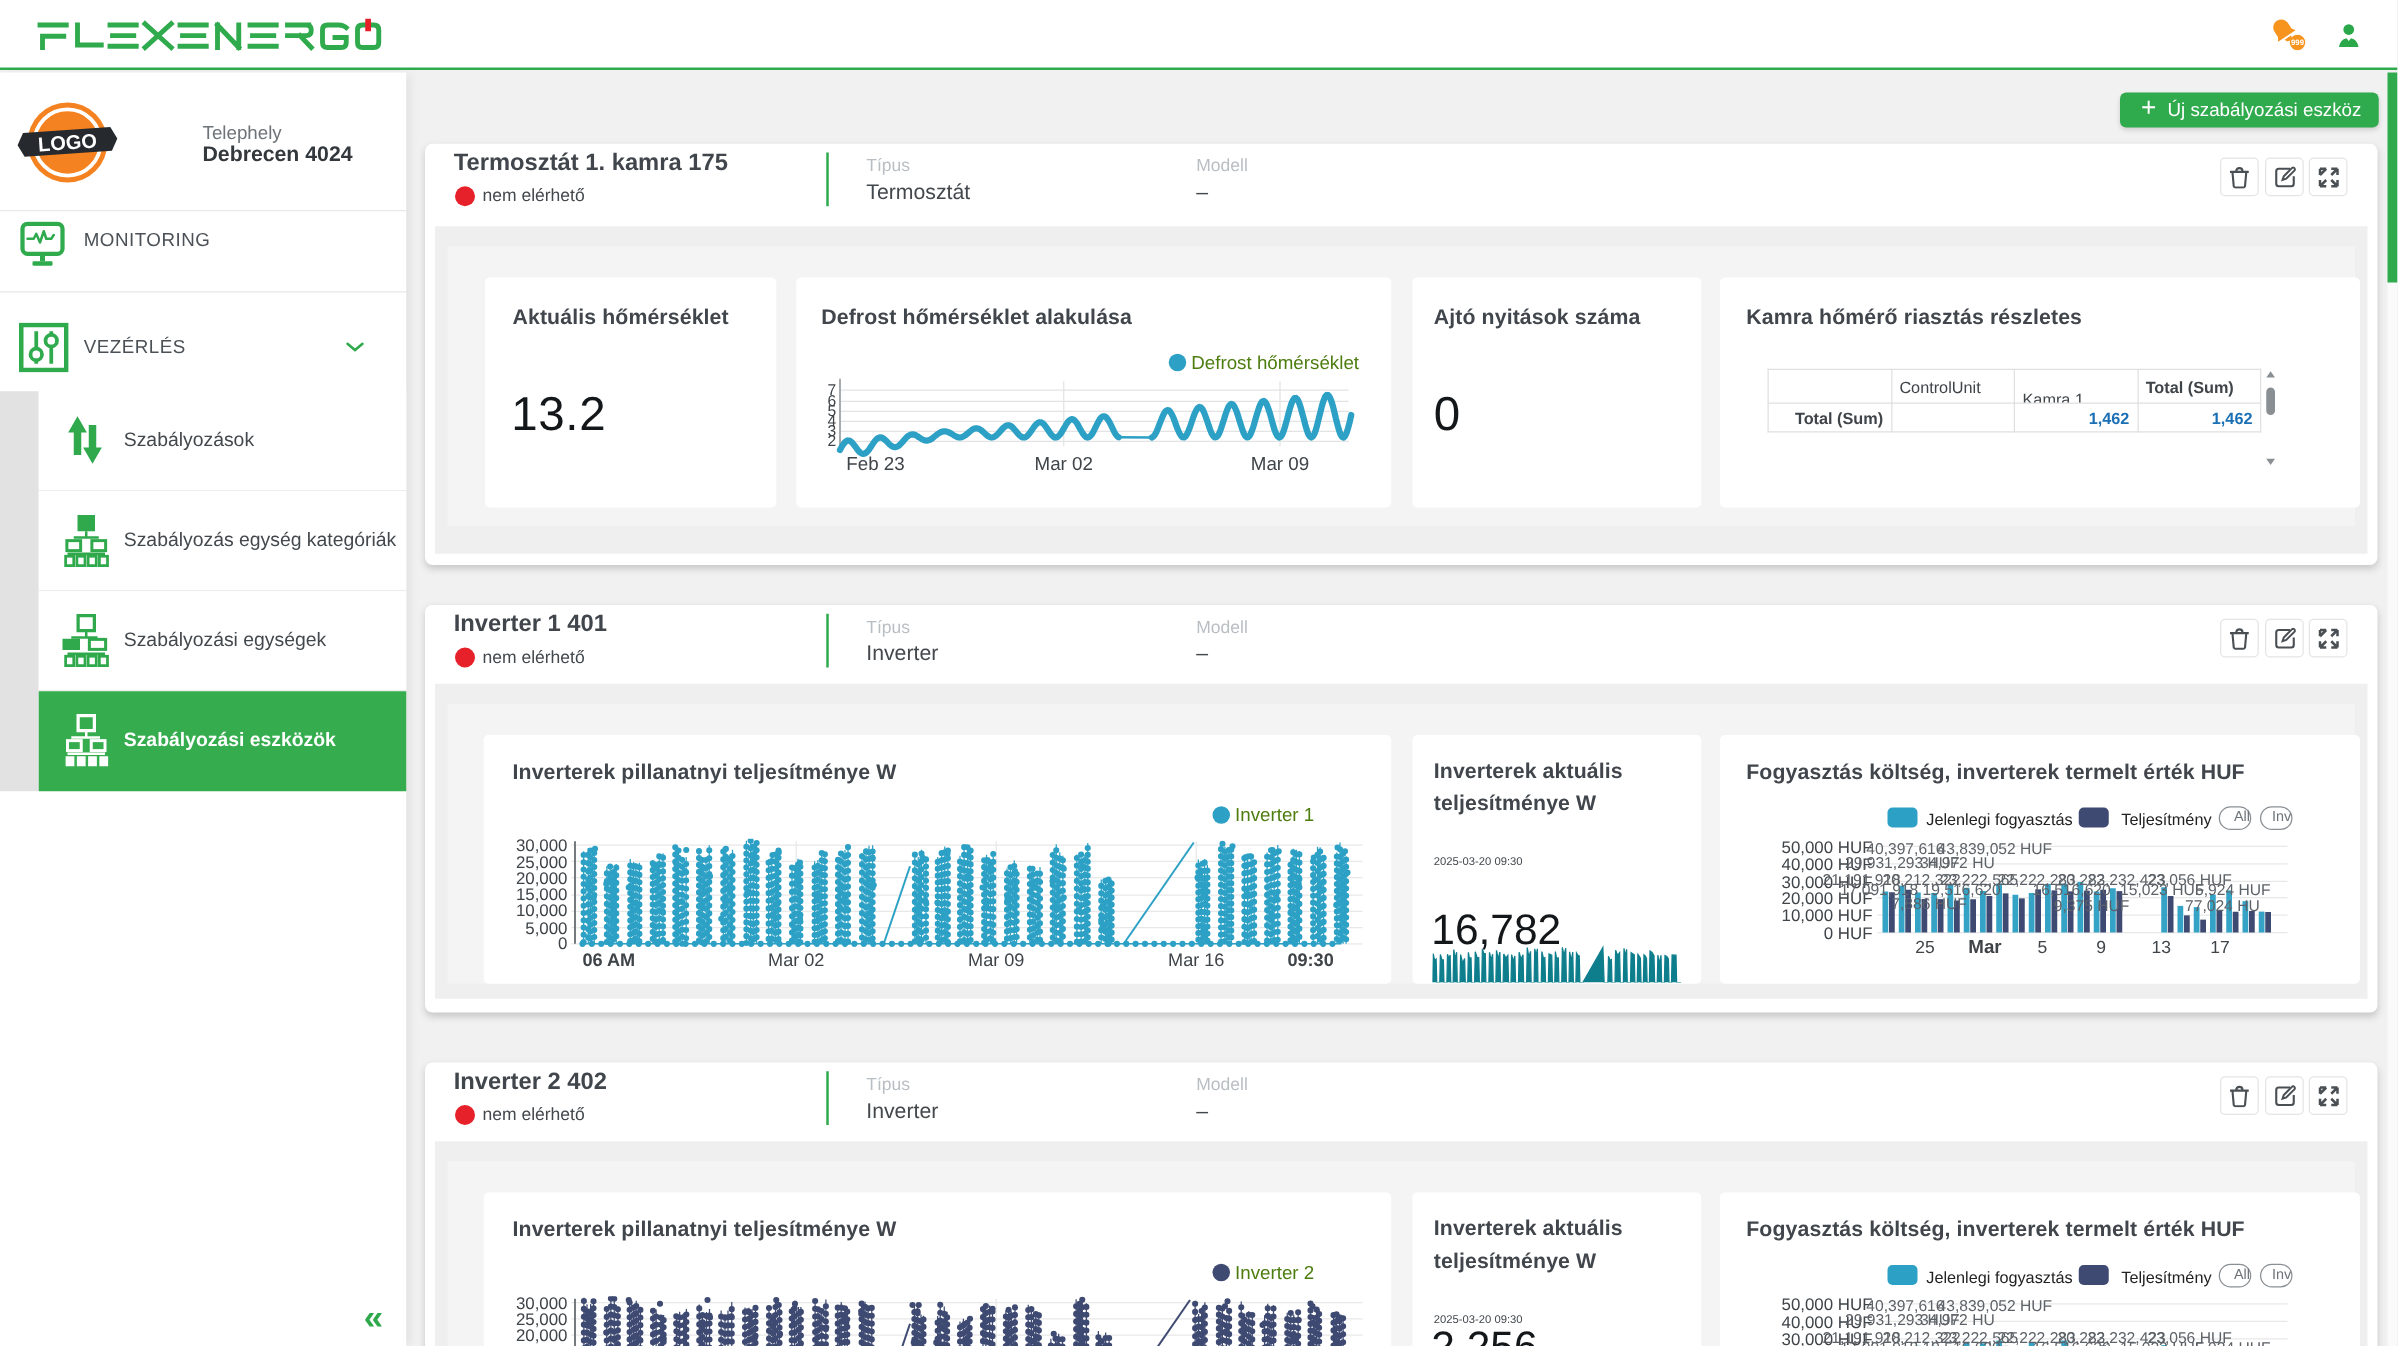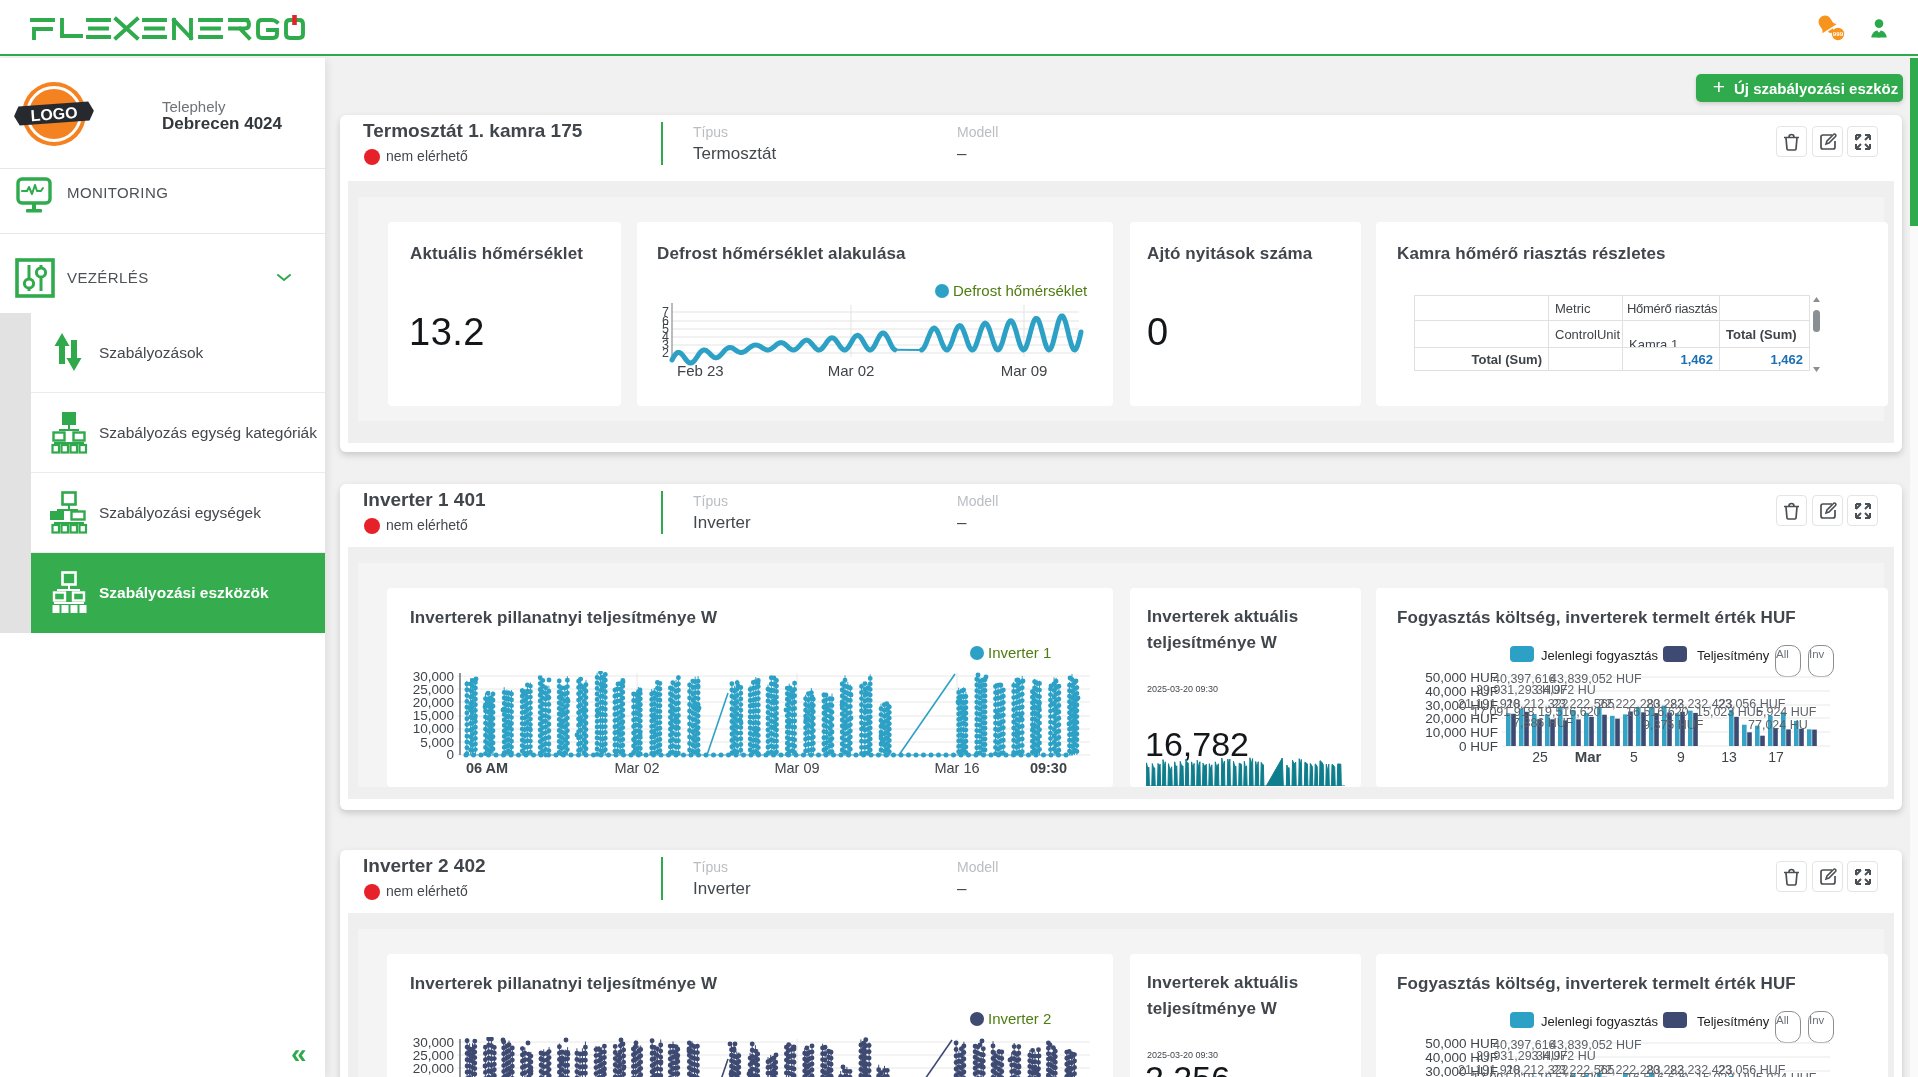--- a/index.html
+++ b/index.html
@@ -16,21 +16,21 @@
 .ibtn{position:absolute;width:31px;height:31px;border:1px solid #e4e4e4;border-radius:4px;background:#fff;}
 .ibtn svg{position:absolute;left:6px;top:6px;}
 .g1{position:absolute;background:#efefef;}
 .g2{position:absolute;background:#f4f4f4;}
 .sc{position:absolute;background:#fff;border-radius:4px;}
 .sct{position:absolute;font-size:17px;font-weight:bold;color:#41464c;letter-spacing:0.1px;}
 .bignum{position:absolute;font-size:38px;color:#14171a;letter-spacing:0.5px;}
 .leg{position:absolute;font-size:15px;color:#4d7c0f;}
 .legdot{display:inline-block;width:14px;height:14px;border-radius:50%;vertical-align:-2px;margin-right:4px;}
 .mi{position:absolute;font-size:15px;color:#4b5156;letter-spacing:0.4px;}
-.pill{position:absolute;width:26px;height:32px;border:1.5px solid #8a8f94;border-radius:10px;color:#6d7378;font-size:11.5px;text-align:left;line-height:16px;background:#fff;}
+.pill{position:absolute;width:26px;height:19px;border:1.5px solid #8a8f94;border-radius:10px;color:#6d7378;font-size:11.5px;text-align:right;line-height:16px;background:#fff;}
 </style></head><body>
 
 <div id="header">
     <svg width="320" height="58" viewBox="0 0 320 58" style="position:absolute;left:0;top:0">
       <path d="M32,20 h21 M34,29 h17 M34,29 v9" fill="none" stroke="#2faa4d" stroke-width="3.9" stroke-linecap="square"></path>
       <path d="M62,20 v16 h19" fill="none" stroke="#2faa4d" stroke-width="3.9" stroke-linecap="square"></path>
       <path d="M88,20 h21 M90,28.5 h17 M88,37 h21" fill="none" stroke="#2faa4d" stroke-width="3.9" stroke-linecap="square"></path>
       <path d="M116,19 l21,19 M137,19 l-21,19" fill="none" stroke="#2faa4d" stroke-width="3.9" stroke-linecap="square"></path>
       <path d="M144,20 h21 M146,28.5 h17 M144,37 h21" fill="none" stroke="#2faa4d" stroke-width="3.9" stroke-linecap="square"></path>
       <path d="M174,38 v-18 M174,20 l17,18 M191,38 v-18" fill="none" stroke="#2faa4d" stroke-width="3.9" stroke-linecap="square"></path>
@@ -133,21 +133,21 @@
       <rect x="22.5" y="35" width="7" height="8" fill="#ffffff"></rect>
       <rect x="31.5" y="35" width="7" height="8" fill="#ffffff"></rect>
     </svg>
     <div class="abs" style="left:99px;top:524px;font-size:15.5px;font-weight:bold;color:#fff;">Szabályozási eszközök</div>
     <div class="abs" style="left:291px;top:978px;font-size:28px;color:#2fa94c;font-weight:bold;">«</div>
   </div>
 
 <div id="main">
     <div class="abs" style="left:1371px;top:14px;width:207px;height:28px;background:#2faa4d;border-radius:5px;box-shadow:0 2px 4px rgba(0,0,0,0.15);"></div>
     <div class="abs" style="left:1383px;top:15px;width:22px;height:22px;color:#fff;font-size:21px;font-weight:400;text-align:center;line-height:24px;">+</div>
-    <div class="abs" style="left:1409px;top:20px;font-size:15px;font-weight:bold;color:#fff;">Új szabályozási eszköz</div>
+    <div class="abs" style="left:1409px;top:20px;font-size:15px;font-weight:normal;color:#fff;">Új szabályozási eszköz</div>
     <div class="card" style="left:15px;top:55px;width:1562px;height:337px;"></div>
     <div class="ct" style="left:38px;top:60px;">Termosztát 1. kamra 175</div>
     <div class="reddot" style="left:39px;top:89px;"></div>
     <div class="nem" style="left:61px;top:88px;">nem elérhető</div>
     <div class="vline" style="left:336px;top:62px;height:43px;"></div>
     <div class="lbl" style="left:368px;top:64px;">Típus</div>
     <div class="val" style="left:368px;top:84px;">Termosztát</div>
     <div class="lbl" style="left:632px;top:64px;">Modell</div>
     <div class="val" style="left:632px;top:84px;">–</div>
     <div class="ibtn" style="left:1451px;top:66px;">
@@ -205,26 +205,20 @@
       </svg>
     </div>
     <div class="sc" style="left:805px;top:162px;width:231px;height:184px;"></div>
     <div class="sct" style="left:822px;top:184px;">Ajtó nyitások száma</div>
     <div class="bignum" style="left:822px;top:251px;">0</div>
     <div class="sc" style="left:1051px;top:162px;width:512px;height:184px;"></div>
     <div class="sct" style="left:1072px;top:184px;">Kamra hőmérő riasztás részletes</div>
     <div class="abs" style="left:1089px;top:235px;width:395px;">
 <table style="border-collapse:collapse;width:395px;table-layout:fixed;font-size:13px;color:#3f4449;">
 <tbody>
-          <tr style="height:25px;">
-            <td style="border:1px solid #e0e0e0;width:134px;"></td>
-            <td style="border:1px solid #e0e0e0;width:74px;padding-left:6px;white-space:nowrap;overflow:hidden;">Metric</td>
-            <td style="border:1px solid #e0e0e0;width:97px;padding-left:4px;white-space:nowrap;overflow:hidden;letter-spacing:-0.3px;">Hőmérő riasztás</td>
-            <td style="border:1px solid #e0e0e0;width:90px;"></td>
-          </tr>
 <tr style="height:27px;">
             <td style="border:1px solid #e0e0e0;"></td>
             <td style="border:1px solid #e0e0e0;padding-left:6px;white-space:nowrap;overflow:hidden;">ControlUnit</td>
             <td style="border:1px solid #e0e0e0;padding:0;position:relative;overflow:hidden;">
               <span style="position:absolute;top:16px;left:6px;white-space:nowrap;">Kamra 1</span>
             </td>
             <td style="border:1px solid #e0e0e0;padding-left:6px;font-weight:bold;white-space:nowrap;overflow:hidden;">Total (Sum)</td>
           </tr>
 <tr style="height:23px;">
             <td style="border:1px solid #e0e0e0;text-align:right;padding-right:6px;font-weight:bold;">Total (Sum)</td>

